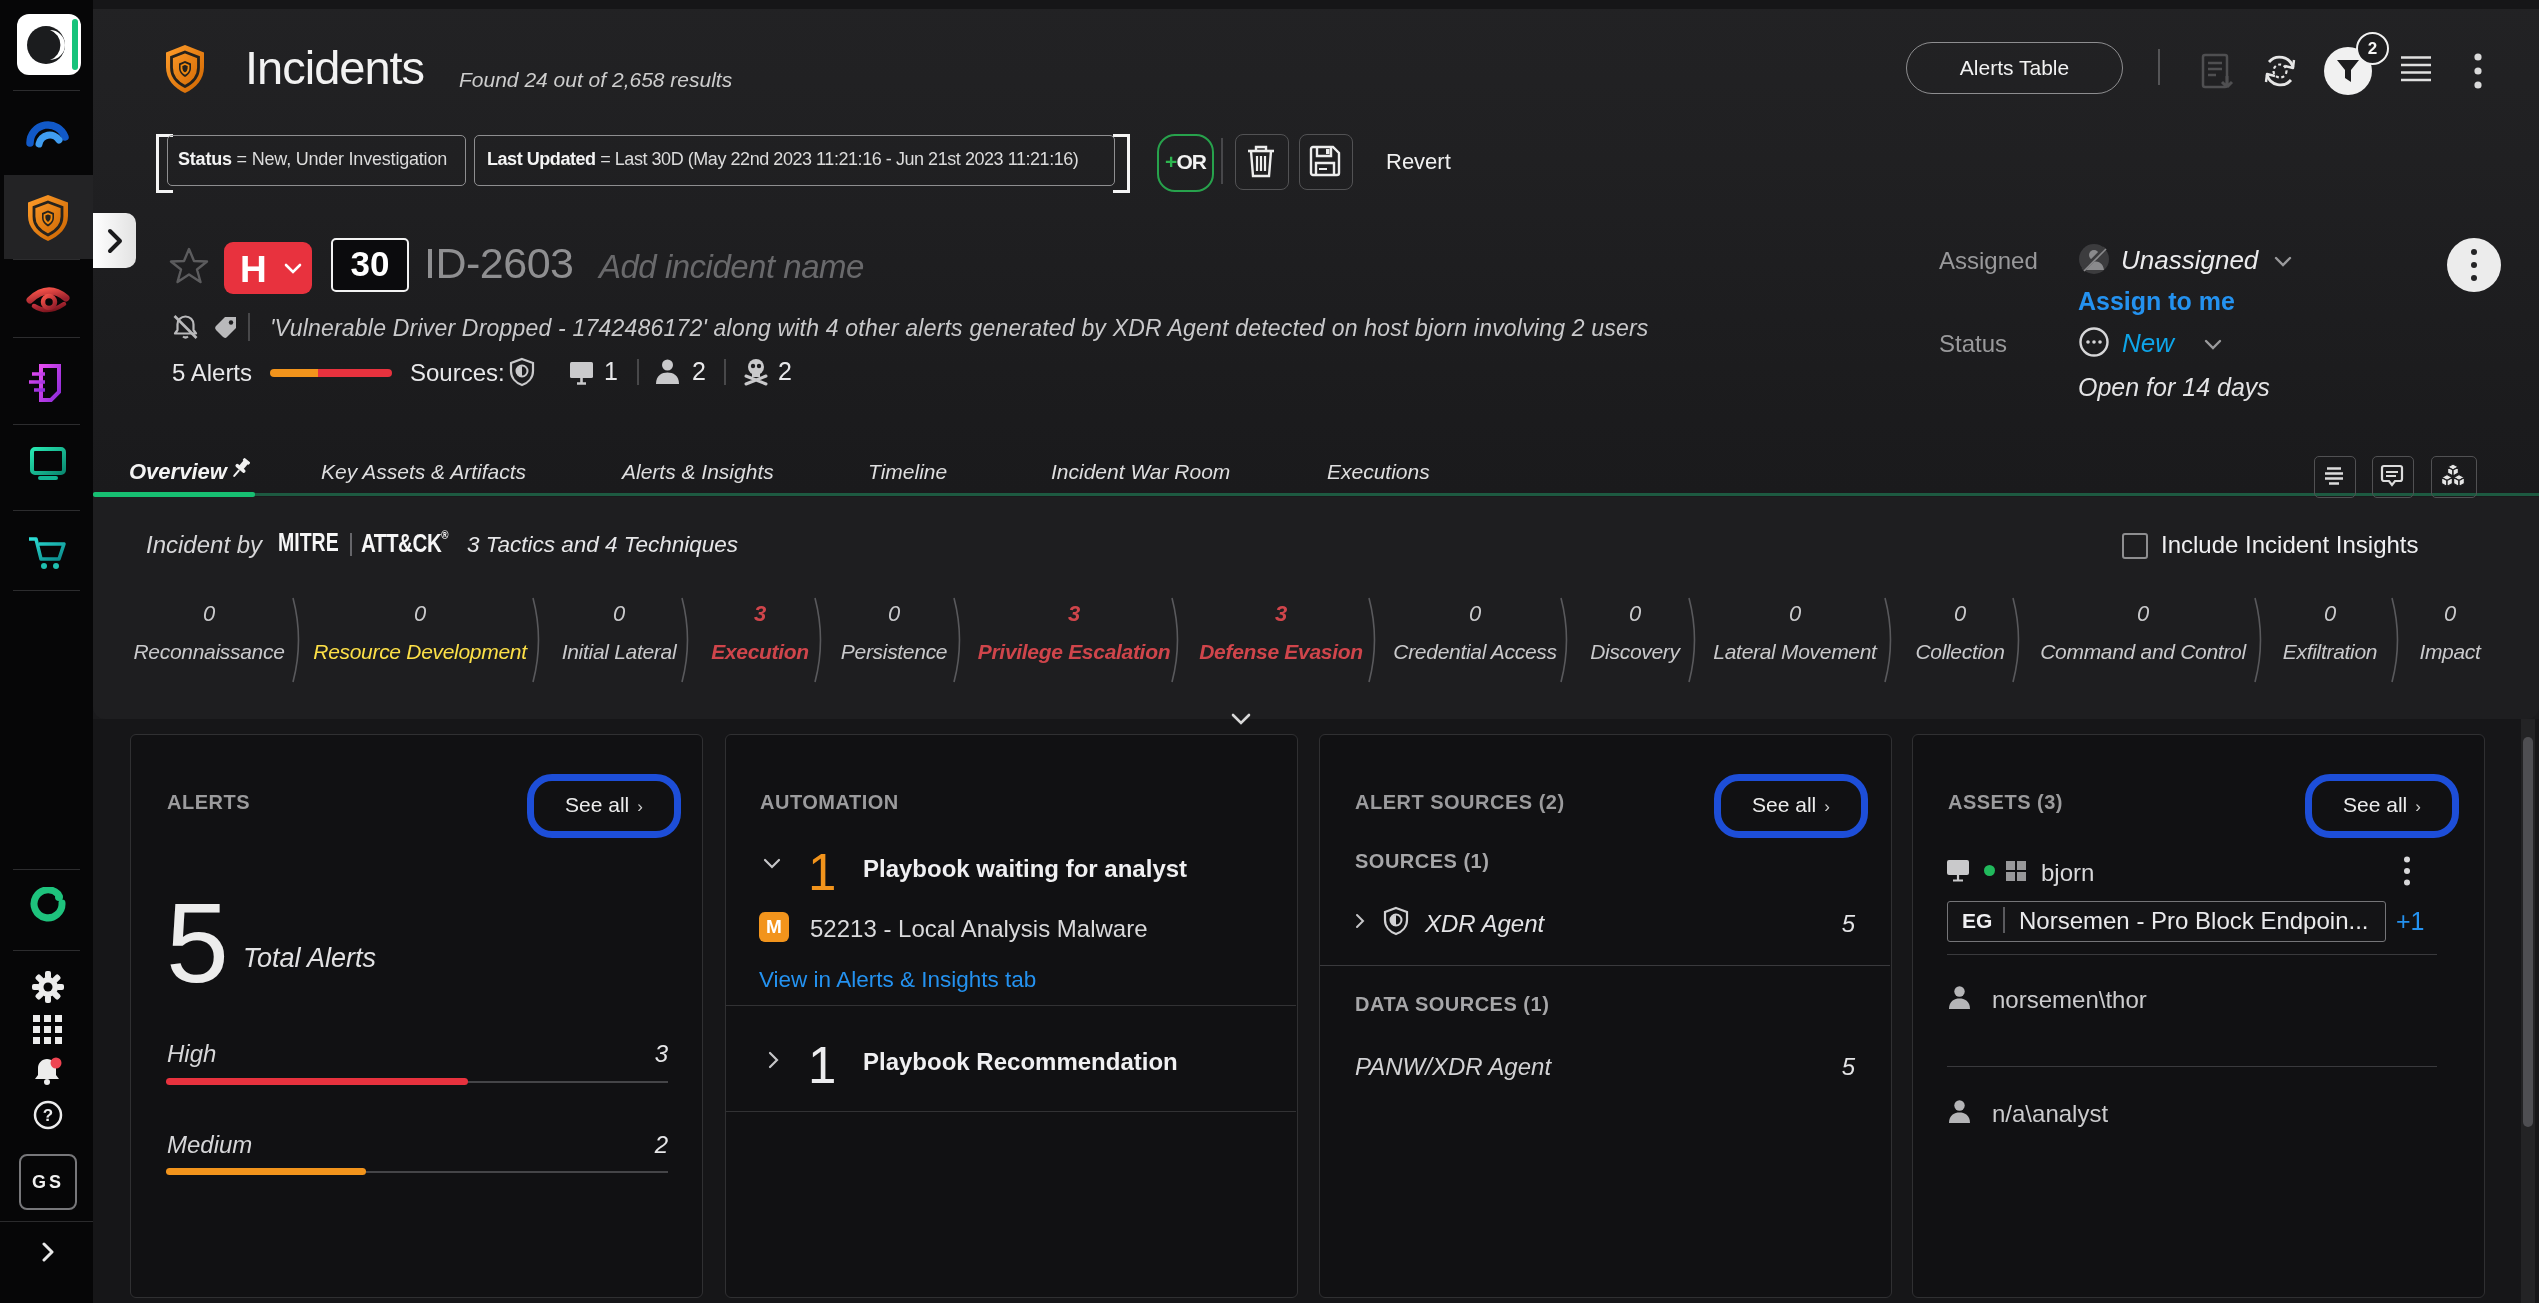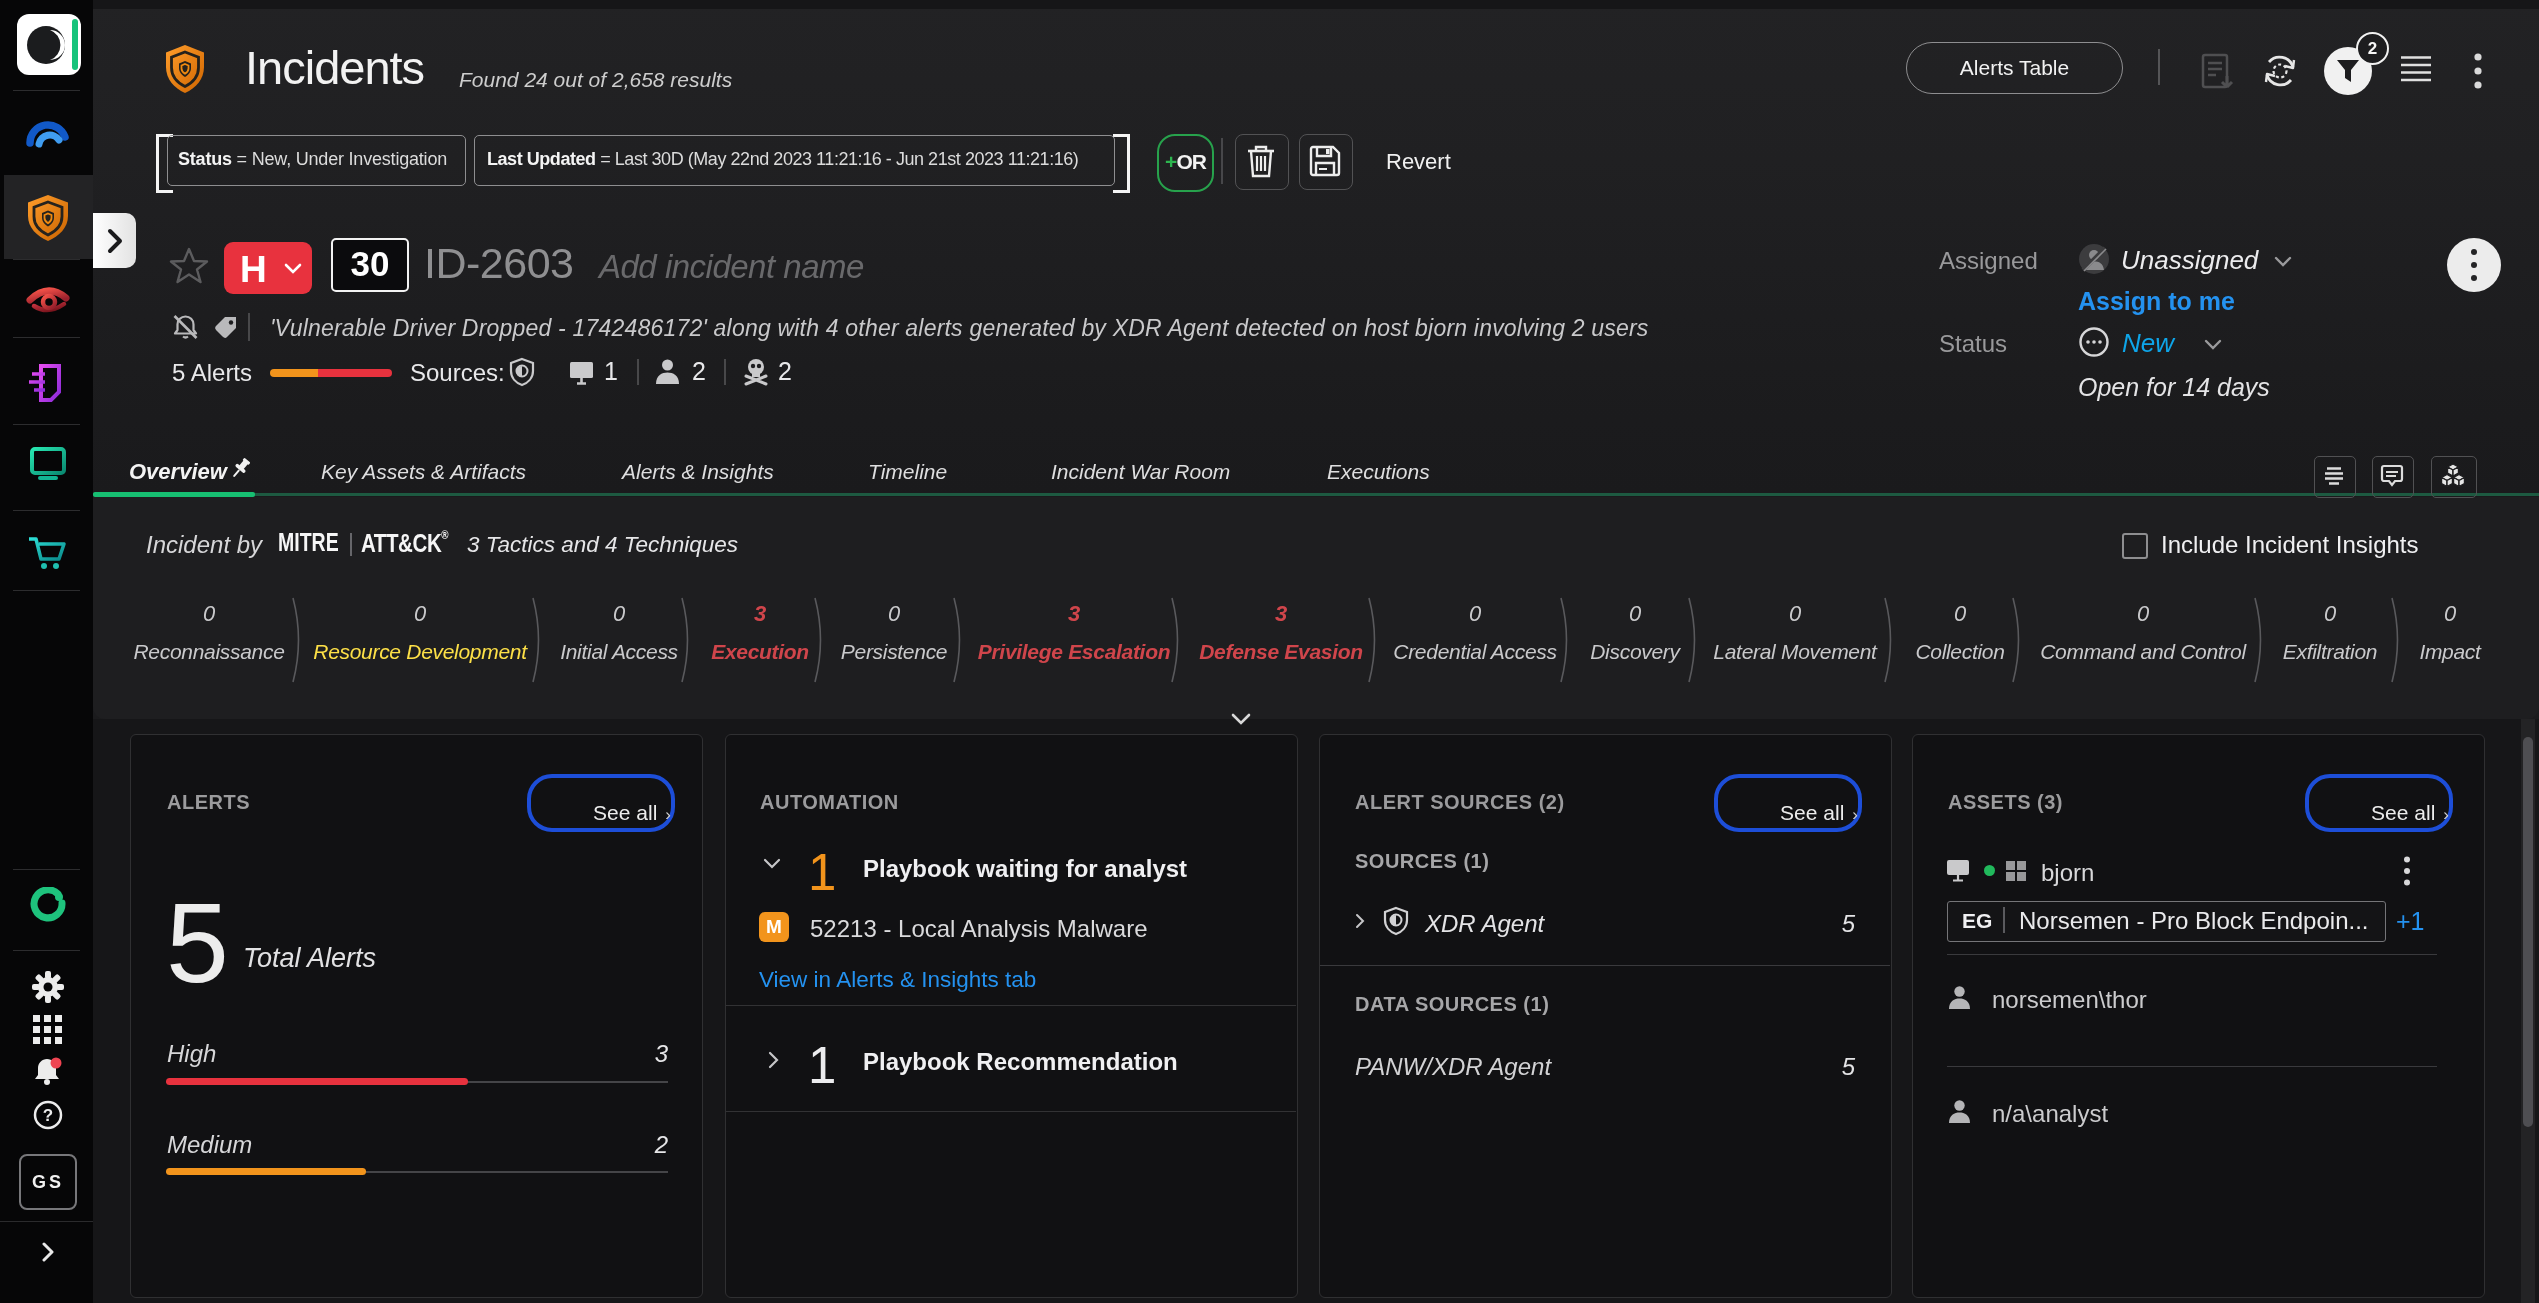--- a/index.html
+++ b/index.html
@@ -2,21 +2,21 @@
 <html><head>
 <meta charset="utf-8">
 <style>
 html,body{margin:0;padding:0}
 body{width:2539px;height:1303px;background:#1b1b1d;font-family:"Liberation Sans",sans-serif;overflow:hidden;position:relative}
 .abs{position:absolute}
 .it{font-style:italic}
 .b{font-weight:bold}
 .card{position:absolute;top:734px;height:562px;width:571px;background:#111113;border:1px solid #303032;border-radius:6px}
 .cardhead{position:absolute;font-weight:bold;font-size:20px;letter-spacing:.5px;color:#9b9b9d}
-.seeall{position:absolute;width:140px;height:50px;border:4px solid #1d4ed8;border-radius:25px;color:#ececec;font-size:21px;line-height:70px;text-align:right}
+.seeall{position:absolute;width:140px;height:50px;border:7px solid #1d4ed8;border-radius:25px;color:#ececec;font-size:21px;line-height:48px;text-align:center}
 .pillchev{font-size:17px;color:#cfcfcf;margin-left:8px}
 .divider{position:absolute;height:1px;background:#323234}
 </style>
 </head>
 <body>
 
 <div class="abs" style="left:93px;top:0;width:2446px;height:497px;background:linear-gradient(180deg,#222224 0px,#202022 160px,#1b1b1d 420px,#1a1a1c 497px)"></div>
 <div class="abs" style="left:93px;top:0;width:2446px;height:9px;background:#161618"></div>
 
 <div class="abs" style="left:93px;top:497px;width:2446px;height:222px;background:#1e1e20;border-radius:0 0 12px 12px"></div>
@@ -402,21 +402,21 @@
 <div class="abs" style="left:350px;top:533px;width:1.5px;height:23px;background:#66666a"></div>
 <div class="abs b" style="left:361px;top:528px;font-size:25px;letter-spacing:-0.5px;color:#f6f6f6;transform:scaleX(.82);transform-origin:0 0">ATT&amp;CK<span style="font-size:12px;vertical-align:13px">®</span></div>
 <div class="abs it" style="left:467px;top:532px;font-size:22.5px;color:#e6e6e8">3 Tactics and 4 Techniques</div>
 <div class="abs" style="left:2122px;top:533px;width:22px;height:22px;border:2px solid #8e8e90;border-radius:3px"></div>
 <div class="abs" style="left:2161px;top:531px;font-size:24px;color:#f0f0f2">Include Incident Insights</div>
 <div class="abs it" style="left:209px;top:601px;transform:translateX(-50%);font-size:22px;font-weight:normal;color:#c9c9cb">0</div>
 <div class="abs it" style="left:209px;top:640px;transform:translateX(-50%);font-size:21px;letter-spacing:-0.3px;font-weight:normal;color:#c9c9cb;white-space:nowrap">Reconnaissance</div>
 <div class="abs it" style="left:420px;top:601px;transform:translateX(-50%);font-size:22px;font-weight:normal;color:#c9c9cb">0</div>
 <div class="abs it" style="left:420px;top:640px;transform:translateX(-50%);font-size:21px;letter-spacing:-0.3px;font-weight:normal;color:#fde047;white-space:nowrap">Resource Development</div>
 <div class="abs it" style="left:619px;top:601px;transform:translateX(-50%);font-size:22px;font-weight:normal;color:#c9c9cb">0</div>
-<div class="abs it" style="left:619px;top:640px;transform:translateX(-50%);font-size:21px;letter-spacing:-0.3px;font-weight:normal;color:#c9c9cb;white-space:nowrap">Initial Access</div>
+<div class="abs it" style="left:619px;top:640px;transform:translateX(-50%);font-size:21px;letter-spacing:-0.3px;font-weight:normal;color:#c9c9cb;white-space:nowrap">Initial Lateral</div>
 <div class="abs it" style="left:760px;top:601px;transform:translateX(-50%);font-size:22px;font-weight:bold;color:#d0454b">3</div>
 <div class="abs it" style="left:760px;top:640px;transform:translateX(-50%);font-size:21px;letter-spacing:-0.3px;font-weight:bold;color:#d0454b;white-space:nowrap">Execution</div>
 <div class="abs it" style="left:894px;top:601px;transform:translateX(-50%);font-size:22px;font-weight:normal;color:#c9c9cb">0</div>
 <div class="abs it" style="left:894px;top:640px;transform:translateX(-50%);font-size:21px;letter-spacing:-0.3px;font-weight:normal;color:#c9c9cb;white-space:nowrap">Persistence</div>
 <div class="abs it" style="left:1074px;top:601px;transform:translateX(-50%);font-size:22px;font-weight:bold;color:#d0454b">3</div>
 <div class="abs it" style="left:1074px;top:640px;transform:translateX(-50%);font-size:21px;letter-spacing:-0.3px;font-weight:bold;color:#d0454b;white-space:nowrap">Privilege Escalation</div>
 <div class="abs it" style="left:1281px;top:601px;transform:translateX(-50%);font-size:22px;font-weight:bold;color:#d0454b">3</div>
 <div class="abs it" style="left:1281px;top:640px;transform:translateX(-50%);font-size:21px;letter-spacing:-0.3px;font-weight:bold;color:#d0454b;white-space:nowrap">Defense Evasion</div>
 <div class="abs it" style="left:1475px;top:601px;transform:translateX(-50%);font-size:22px;font-weight:normal;color:#c9c9cb">0</div>
 <div class="abs it" style="left:1475px;top:640px;transform:translateX(-50%);font-size:21px;letter-spacing:-0.3px;font-weight:normal;color:#c9c9cb;white-space:nowrap">Credential Access</div>

